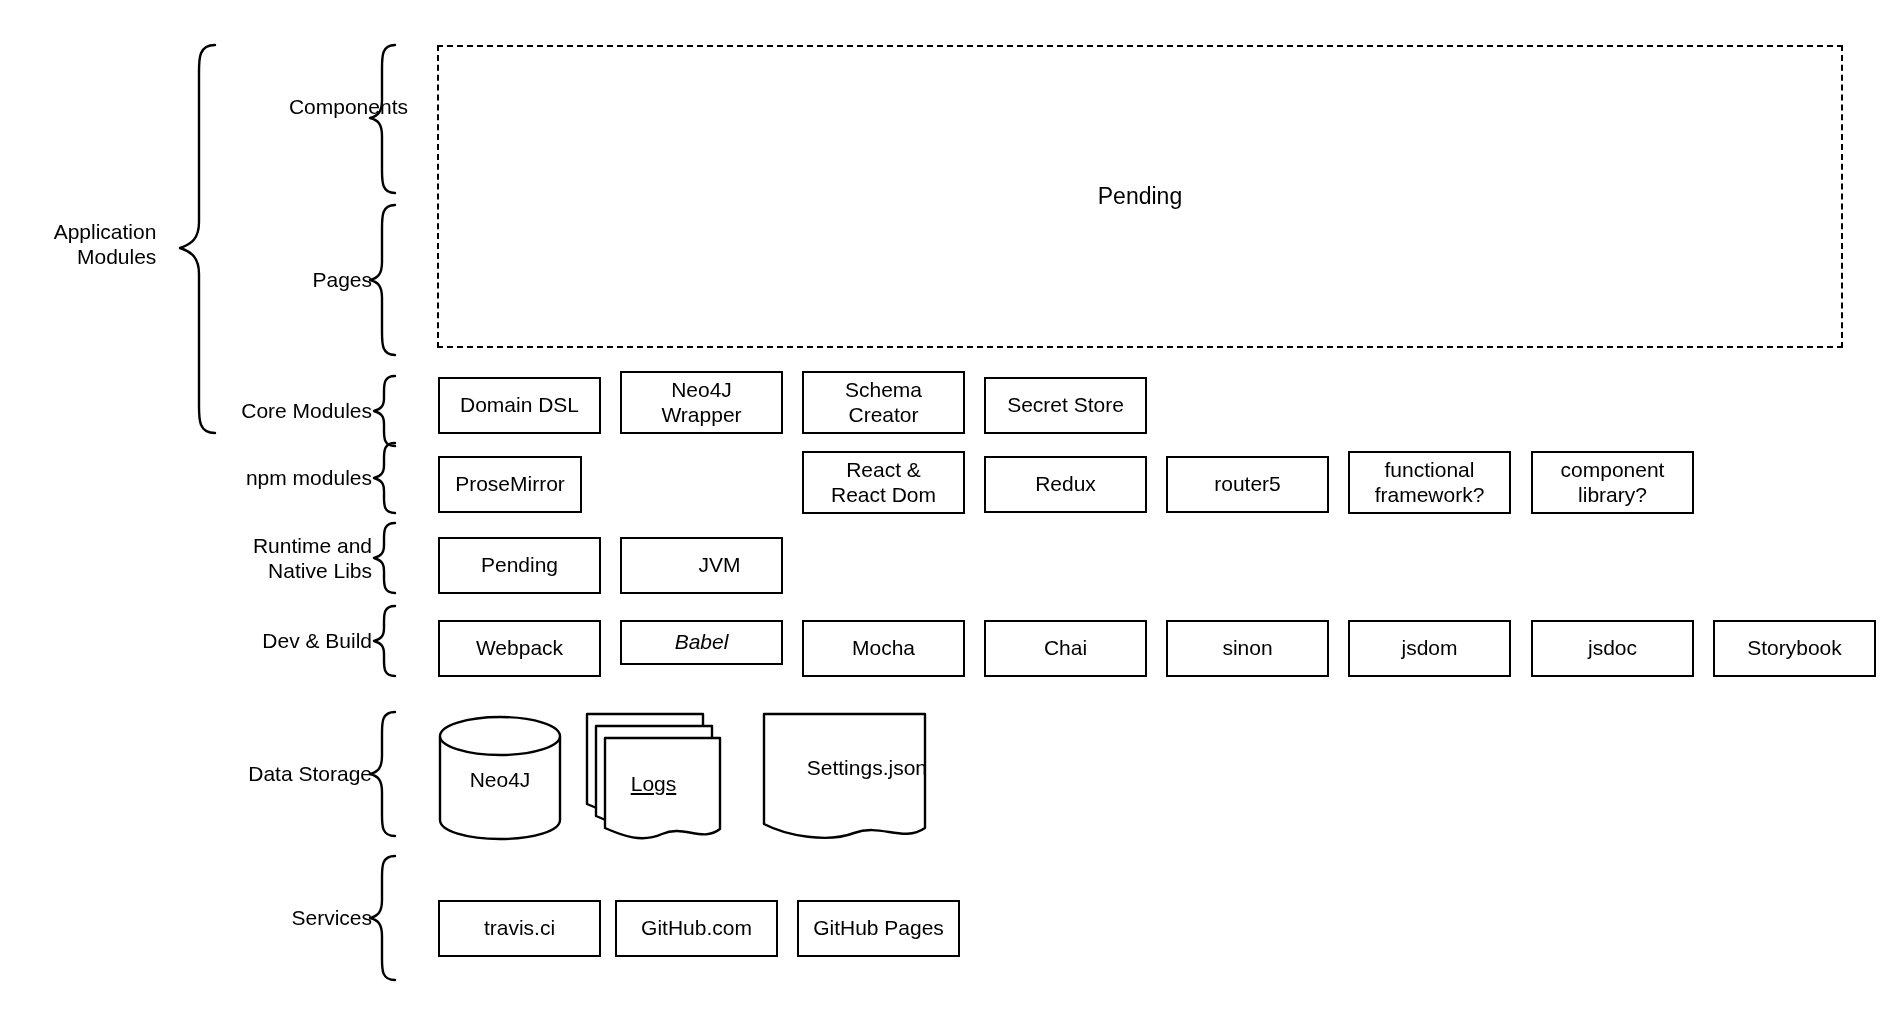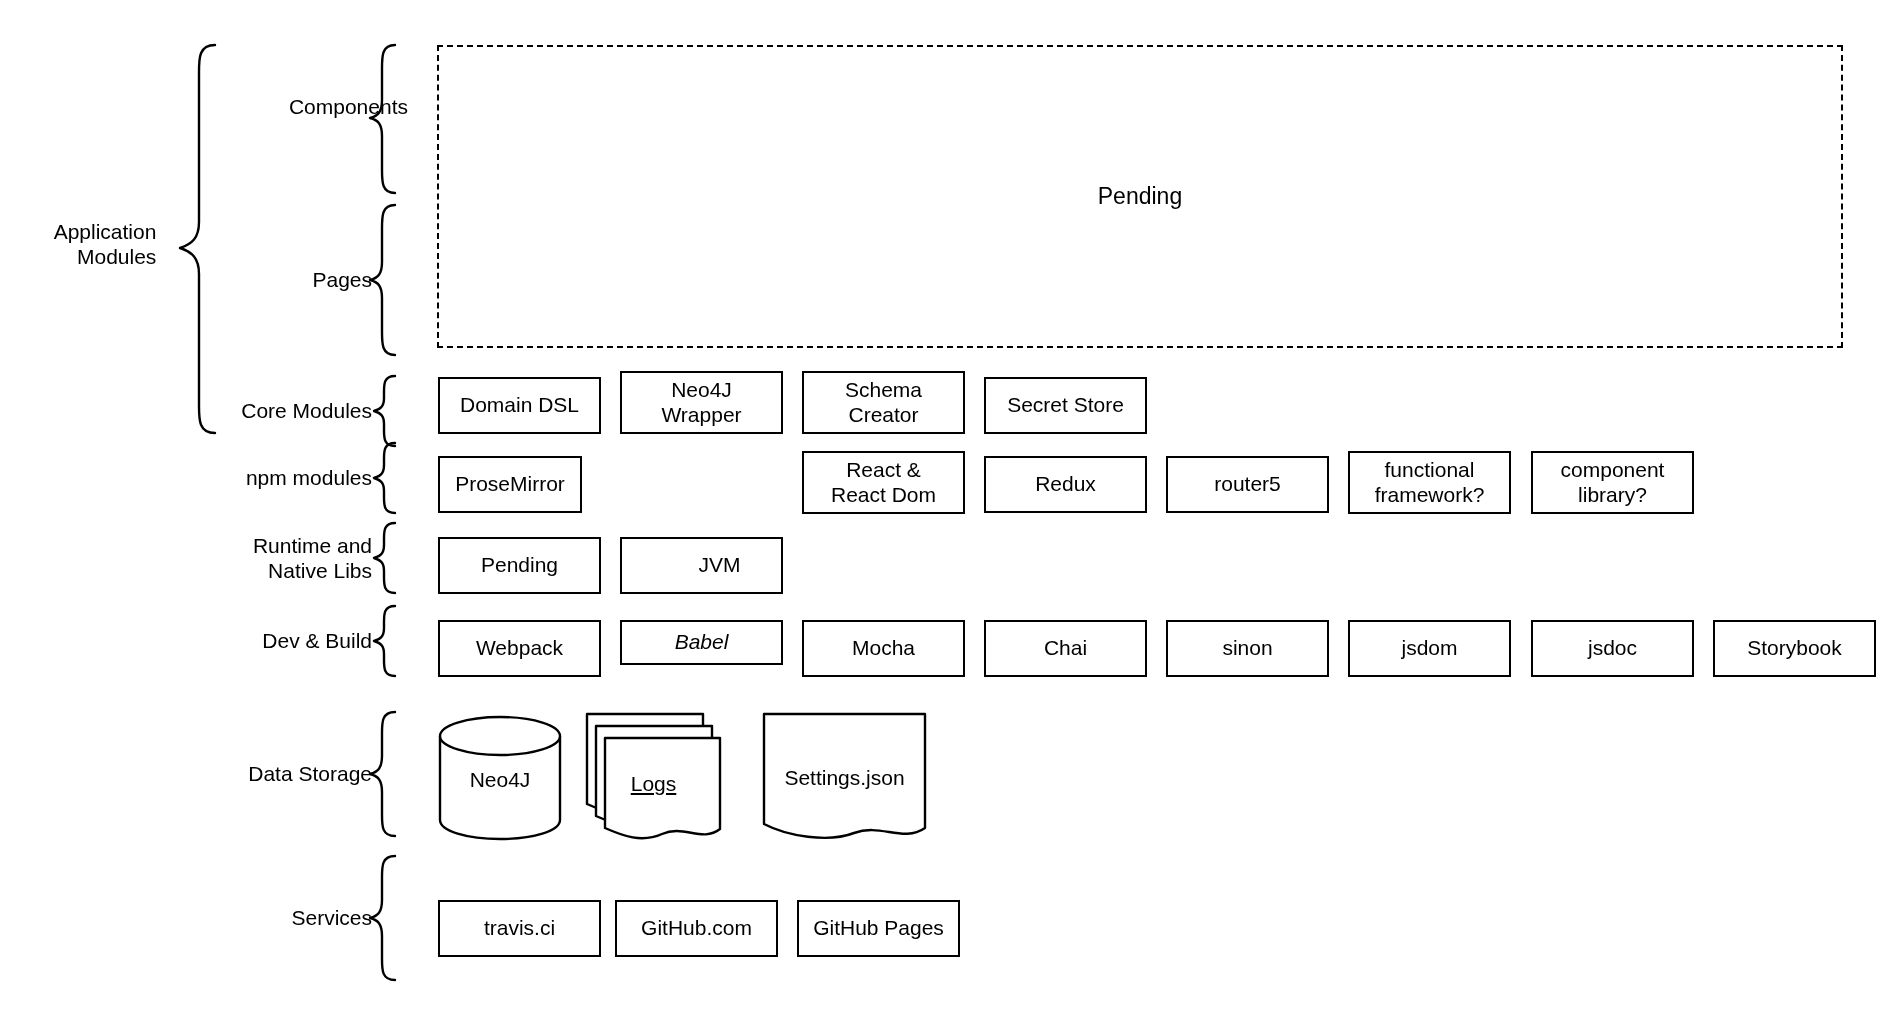--- a/index.html
+++ b/index.html
@@ -267,21 +267,21 @@
 
       <path d="M 20 26 L 135 26 L 135 117 C 117 131 99 112 77 122 C 57 131 38 124 20 116 Z" fill="#ffffff" stroke="#000000" stroke-width="2.4" stroke-linejoin="round"></path>
     </svg>
     <span class="shapelabel" style="top:60px;text-decoration:underline;">Logs</span>
   </div>
 
   <div class="shapewrap" style="left:762px; top:712px; width:165px; height:133px;">
     <svg width="165" height="133" viewBox="0 0 165 133" xmlns="http://www.w3.org/2000/svg">
       <path d="M 2 2 L 163 2 L 163 116 C 141 131 119 111 92 121 C 66 131 25 124 2 112 Z" fill="#ffffff" stroke="#000000" stroke-width="2.4" stroke-linejoin="round"></path>
     </svg>
-    <span class="shapelabel" style="top:54px;">Settings.json</span>
+    <span class="shapelabel" style="top:44px;text-align:right;">Settings.json</span>
   </div>
 
   <div class="node boxnode" style="left:438px; top:900px; width:163px; height:57px;">
     <span>travis.ci</span>
   </div>
   <div class="node boxnode" style="left:615px; top:900px; width:163px; height:57px;">
     <span>GitHub.com</span>
   </div>
   <div class="node boxnode" style="left:797px; top:900px; width:163px; height:57px;">
     <span>GitHub Pages</span>

